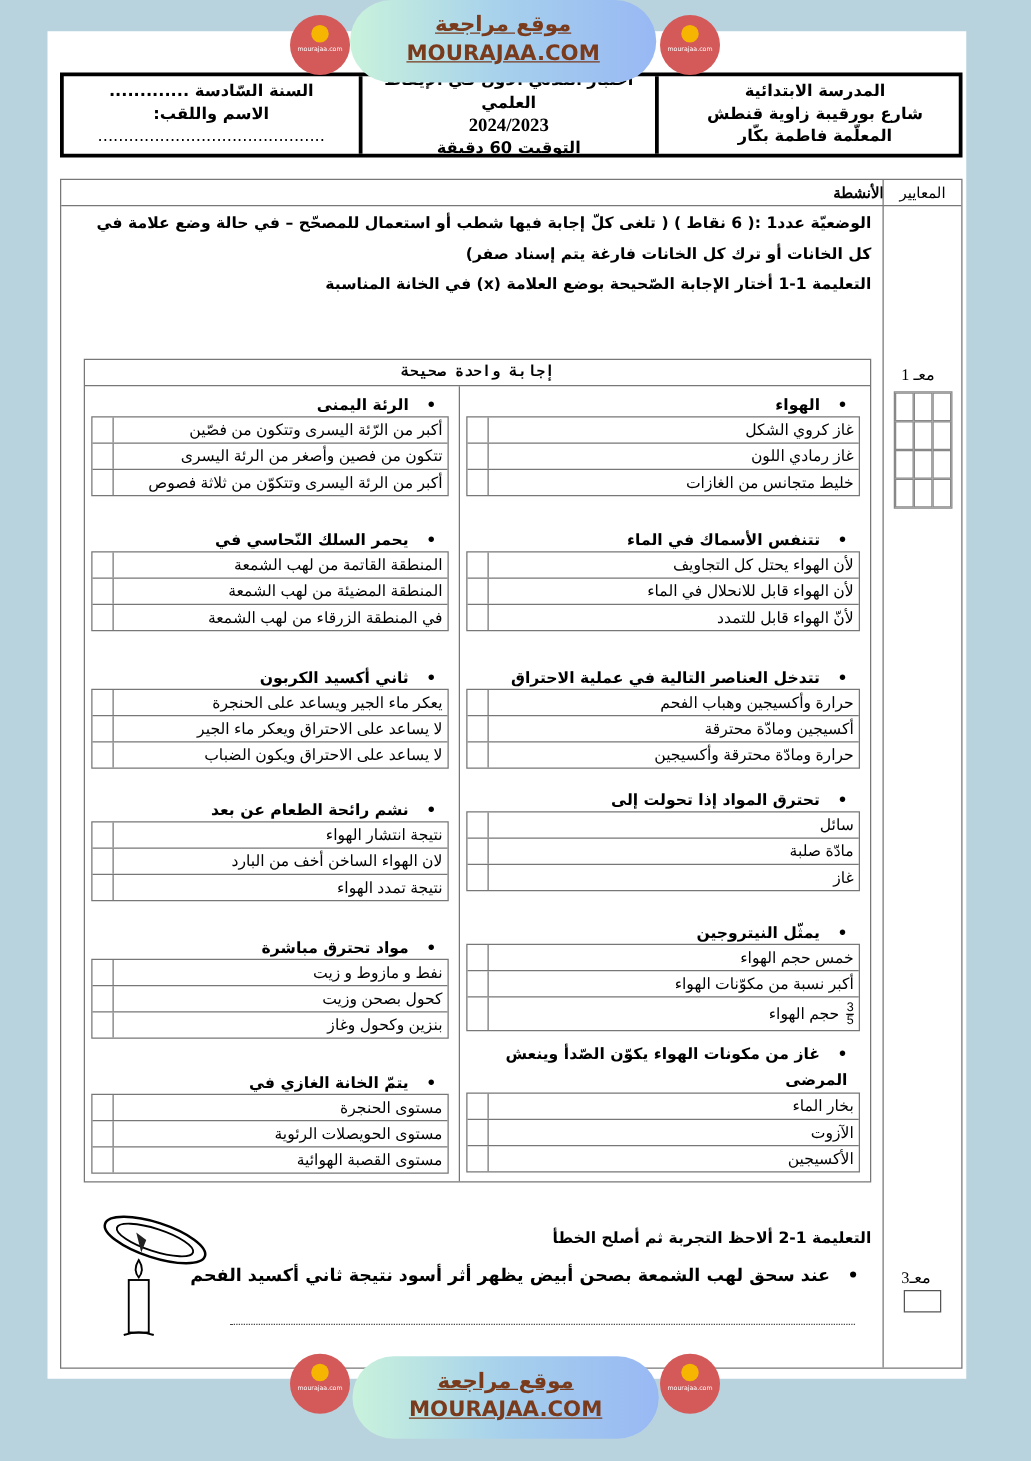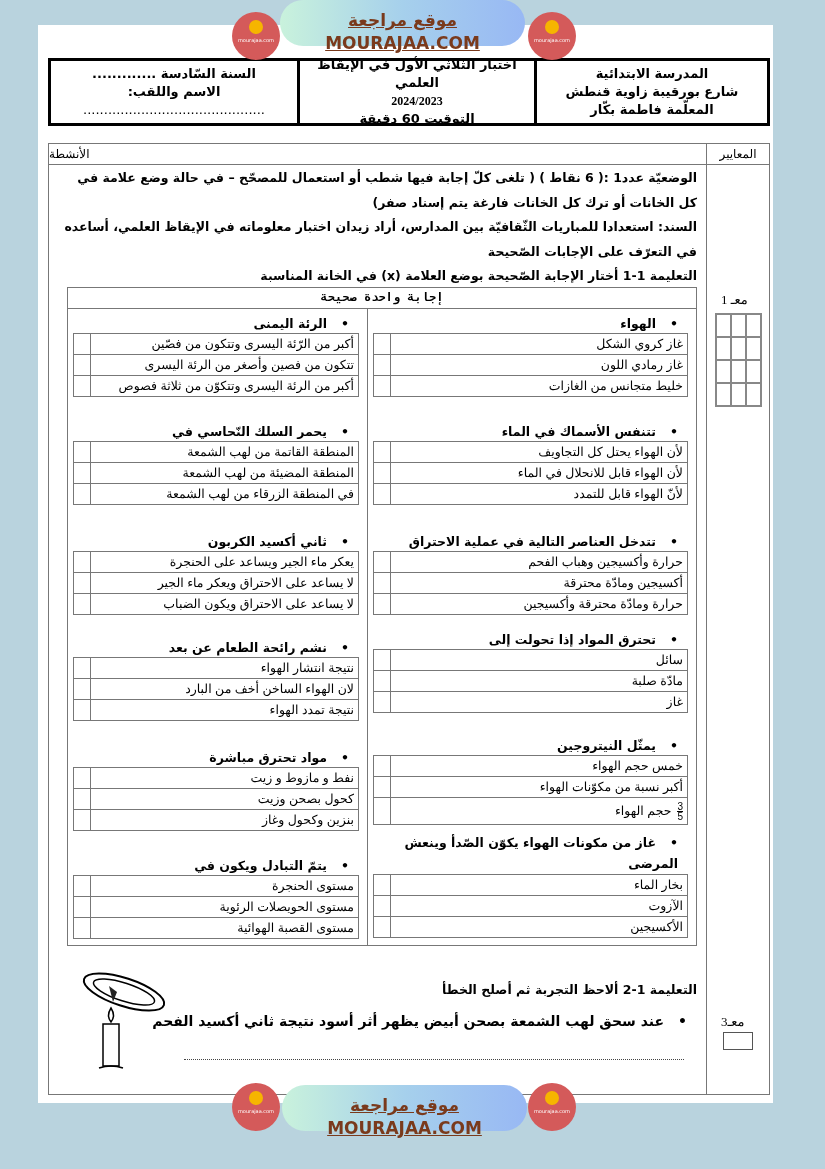--- a/index.html
+++ b/index.html
@@ -1,29 +1,29 @@
 <!DOCTYPE html>
 <html><head>
 <meta charset="utf-8">
 <style>
   html,body{margin:0;padding:0;}
   body{width:825px;height:1169px;background:#b9d3de;position:relative;overflow:hidden;font-family:"DejaVu Sans",sans-serif;}
   .page{position:absolute;left:38px;top:25px;width:735px;height:1078px;background:#fff;}
   
   .hdr{position:absolute;left:10px;top:33px;width:722px;height:68px;border:3px solid #000;display:flex;direction:rtl;box-sizing:border-box;}
   .hdr > div{display:flex;flex-direction:column;justify-content:center;align-items:center;font-weight:bold;font-size:13px;line-height:18px;text-align:center;}
-  .hdr .c1{width:230px;border-left:3px solid #000;}
+  .hdr .c1{width:230px;border-left:3px solid #000;padding-left:10px;}
   .hdr .c2{width:234px;border-left:3px solid #000;}
   .hdr .c3{flex:1;}
-  .hdr .year{font-family:"Liberation Serif",serif;font-size:12px;}
+  .hdr .year{font-family:"Liberation Serif",serif;font-size:15px;}
   
   .frame{position:absolute;left:10px;top:118px;width:722px;height:952px;border:1px solid #777;box-sizing:border-box;}
   .crit-col{position:absolute;right:0;top:0;width:62px;height:100%;border-left:1px solid #777;}
   .crit-head{height:20px;border-bottom:1px solid #777;font-size:12px;text-align:center;line-height:20px;font-family:"Liberation Serif",serif;}
-  .act-head{position:absolute;right:62px;top:0;left:0;height:20px;border-bottom:1px solid #777;font-size:12px;text-align:left;line-height:20px;font-family:"Liberation Serif",serif;}
+  .act-head{position:absolute;right:62px;top:0;left:0;height:20px;border-bottom:1px solid #777;font-size:12px;text-align:right;line-height:20px;font-family:"Liberation Serif",serif;font-weight:bold;}
   .intro{position:absolute;right:72px;left:6px;top:22px;direction:rtl;font-weight:bold;font-size:12.5px;line-height:24.5px;}
   .qtable{position:absolute;left:18px;top:143px;width:628px;height:657px;border:1px solid #777;}
   .qtable-head{height:20px;border-bottom:1px solid #777;text-align:center;font-weight:bold;font-size:12px;line-height:20px;direction:rtl;font-family:Liberation Mono, monospace;}
   .qcols{position:absolute;top:21px;bottom:0;left:0;right:0;}
   .qcol-r{position:absolute;right:0;top:0;bottom:0;width:328px;border-left:1px solid #777;}
   .qcol-l{position:absolute;left:0;top:0;bottom:0;width:299px;}
   .q{position:absolute;left:5px;right:8px;direction:rtl;}
   .q-title{font-weight:bold;font-size:12.5px;line-height:18px;height:18px;padding-right:10px;}
   .q-title .bullet{display:inline-block;margin-left:14px;}
   .opts{border:1px solid #777;}
@@ -38,21 +38,21 @@
   .crit-label{position:absolute;font-family:"Liberation Serif",serif;font-size:13px;}
   .mgrid{position:absolute;left:8px;top:169px;width:45px;height:92px;border:1px solid #888;display:grid;grid-template-columns:repeat(3,1fr);grid-template-rows:repeat(4,1fr);}
   .mgrid div{border:1px solid #888;}
   .mbox{position:absolute;left:16px;top:888px;width:28px;height:16px;border:1px solid #555;}
   
   .s2-title{position:absolute;right:72px;top:838px;direction:rtl;font-weight:bold;font-size:12.5px;}
   .s2-stmt{position:absolute;right:82px;top:869px;direction:rtl;font-weight:bold;font-size:14px;}
   .s2-dots{position:absolute;left:135px;top:905px;width:500px;border-bottom:1px dotted #444;height:10px;}
   .candle{position:absolute;left:20px;top:820px;}
   
-  .wm{position:absolute;width:245px;height:46px;border-radius:33px;background:linear-gradient(90deg,#c9f2dc,#a6d0ec,#98b8f4);text-align:center;}
+  .wm{position:absolute;width:245px;height:66px;border-radius:33px;background:linear-gradient(90deg,#c9f2dc,#a6d0ec,#98b8f4);text-align:center;}
   .wm .ar{font-size:17px;font-weight:bold;color:#7a3a1c;text-decoration:underline;margin-top:9px;direction:rtl;line-height:22px;}
   .wm .en{font-size:17px;font-weight:bold;color:#7a3a1c;text-decoration:underline;line-height:24px;font-family:"DejaVu Sans",sans-serif;}
   .logo{position:absolute;width:48px;height:48px;border-radius:50%;background:#d45a5a;text-align:center;color:#fff;font-size:5px;}
   .logo .dot{width:14px;height:14px;border-radius:50%;background:#f6b500;margin:8px auto 3px;}
 </style>
 </head>
 <body>
 
 <div class="page">
 
@@ -92,21 +92,20 @@
           <div></div>
           <div></div>
           <div></div>
       </div>
       <div class="crit-label" style="left:14px;top:870px;">معـ3</div>
       <div class="mbox"></div>
     </div>
 
     <div class="intro">
       <div>الوضعيّة عدد1 :( 6 نقاط ) ( تلغى كلّ إجابة فيها شطب أو استعمال للمصحّح –  في حالة وضع علامة في كل الخانات أو ترك كل الخانات فارغة يتم إسناد صفر)</div>
-      <div>السند: استعدادا للمباريات الثّقافيّة بين المدارس، أراد زيدان اختبار معلوماته في الإيقاظ العلمي، أساعده في التعرّف على الإجابات الصّحيحة</div>
       <div>التعليمة 1-1 أختار الإجابة الصّحيحة بوضع العلامة (x) في الخانة المناسبة</div>
     </div>
 
     <div class="qtable">
       <div class="qtable-head">إجابة واحدة صحيحة</div>
       <div class="qcols">
 
         <div class="qcol-r">
           <div class="q" style="top:6px;">
             <div class="q-title"><span class="bullet">•</span><span>الهواء</span></div>
@@ -292,21 +291,21 @@
                   <span class="txt">كحول بصحن وزيت</span>
                   <span class="box"></span>
                 </div>
               <div class="opt">
                   <span class="txt">بنزين  وكحول وغاز</span>
                   <span class="box"></span>
                 </div>
             </div>
           </div>
           <div class="q" style="top:548px;">
-            <div class="q-title"><span class="bullet">•</span><span>يتمّ التبادل ويكون في</span></div>
+            <div class="q-title"><span class="bullet">•</span><span>يتمّ الخانة الغازي في</span></div>
             <div class="opts">
               <div class="opt">
                   <span class="txt">مستوى الحنجرة</span>
                   <span class="box"></span>
                 </div>
               <div class="opt">
                   <span class="txt">مستوى الحويصلات الرئوية</span>
                   <span class="box"></span>
                 </div>
               <div class="opt">

